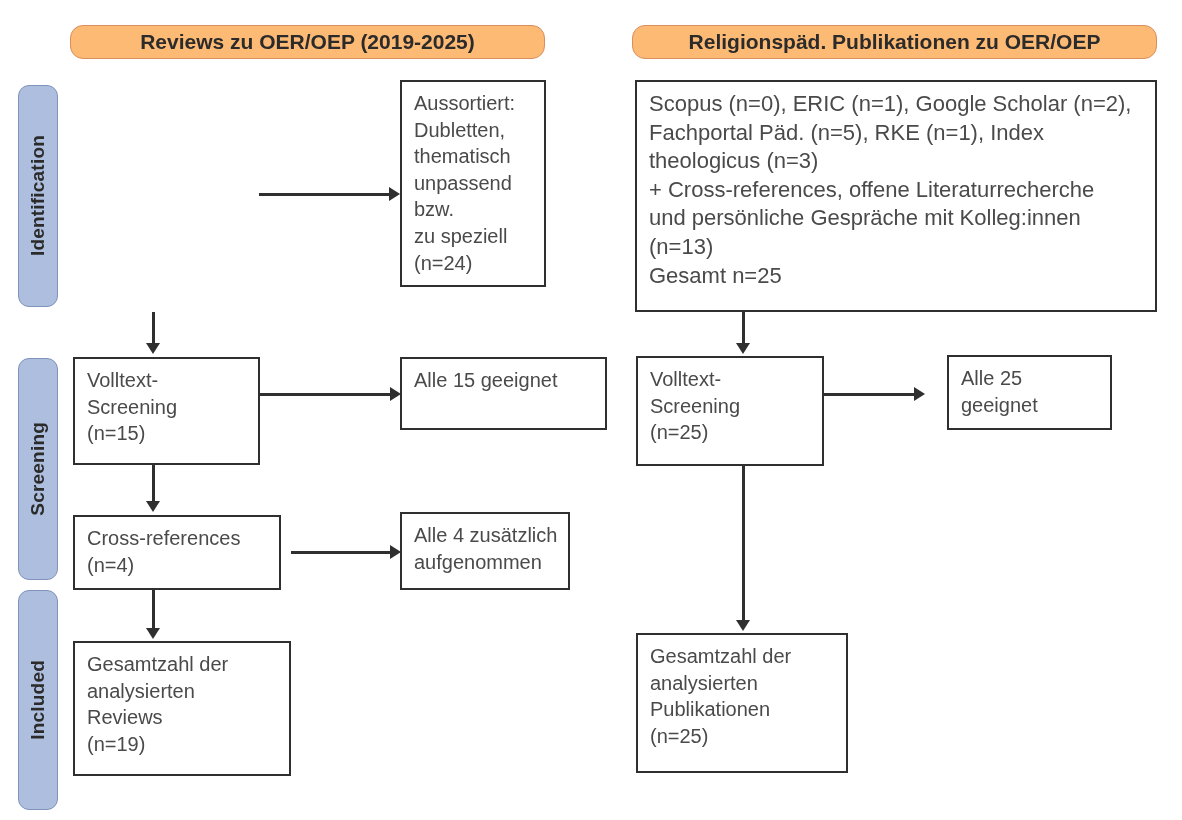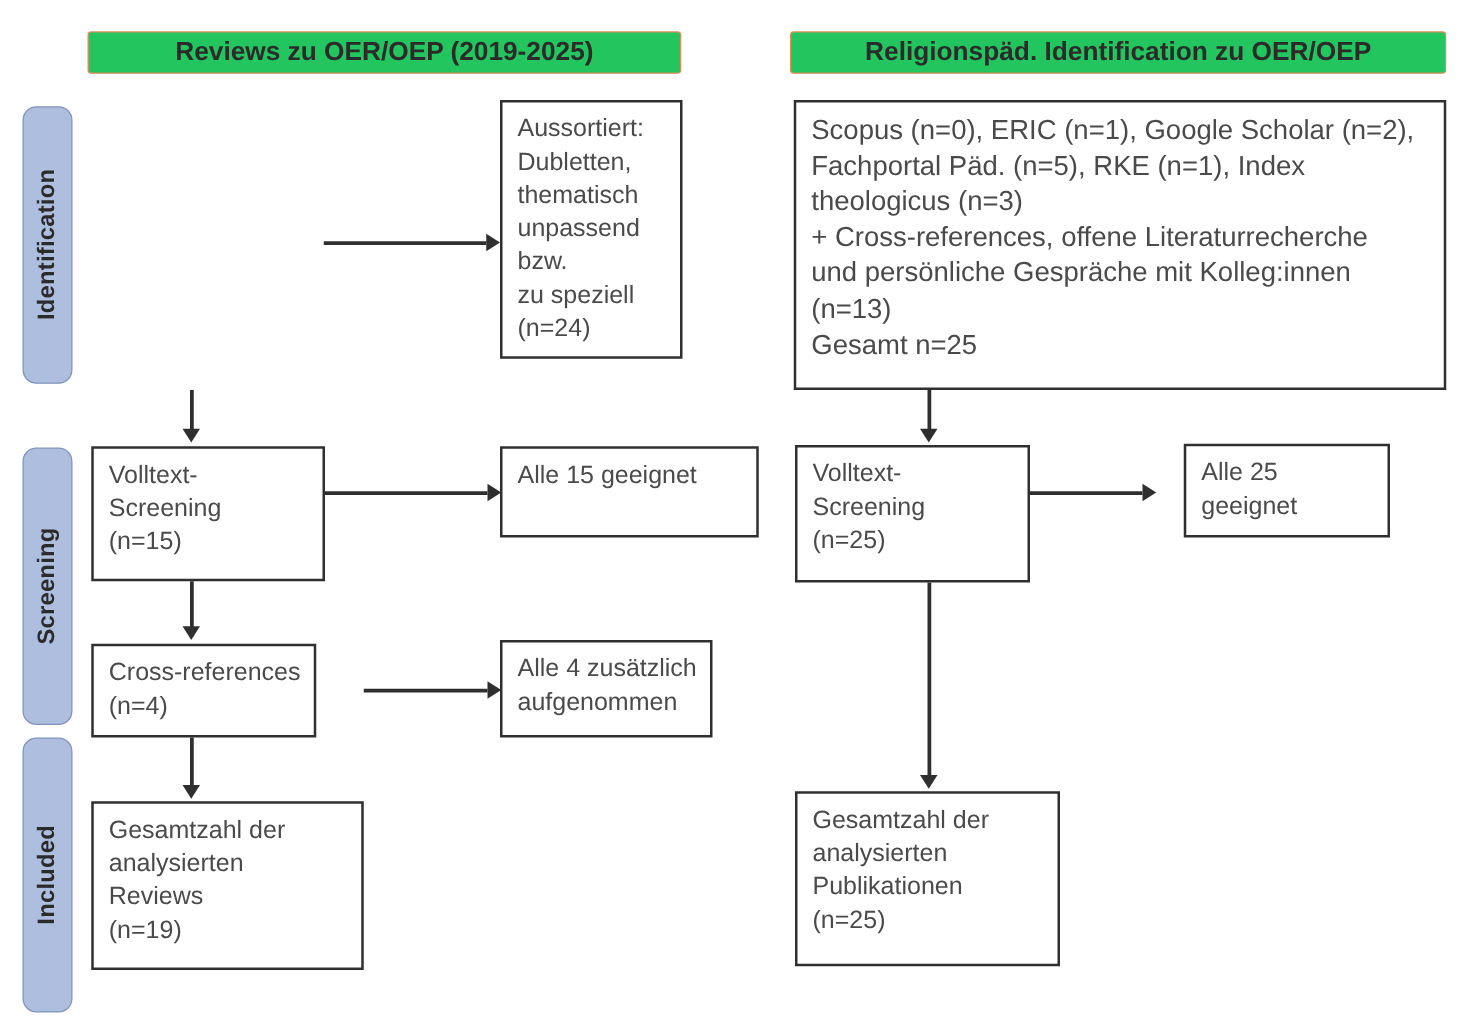--- a/index.html
+++ b/index.html
@@ -35,23 +35,23 @@
     font-size: 19px;
     font-weight: bold;
     color: #2b2b2b;
     letter-spacing: 0.2px;
     white-space: nowrap;
   }
 
   
   .col-header {
     position: absolute;
-    background: #22c55e;
+    background: #fdba74;
     border: 1px solid #d98e5c;
-    border-radius: 3px;
+    border-radius: 13px;
     box-sizing: border-box;
     display: flex;
     align-items: center;
     justify-content: center;
     color: #2b2b2b;
     font-size: 21px;
     font-weight: bold;
     white-space: nowrap;
   }
 
@@ -111,21 +111,21 @@
 
   <div class="stage-bar" style="left:18px; top:590px; width:40px; height:220px;">
     <span class="stage-label">Included</span>
   </div>
 
   <div class="col-header" style="left:70px; top:25px; width:475px; height:34px;">
     <span>Reviews zu OER/OEP (2019-2025)</span>
   </div>
 
   <div class="col-header" style="left:632px; top:25px; width:525px; height:34px;">
-    <span>Religionspäd. Identification zu OER/OEP</span>
+    <span>Religionspäd. Publikationen zu OER/OEP</span>
   </div>
 
 
   <div class="flow-box" style="left:400px; top:80px; width:146px; height:207px;">Aussortiert:
 Dubletten,
 thematisch
 unpassend bzw.
 zu speziell
 (n=24)</div>
 
@@ -140,21 +140,21 @@
 (n=15)</div>
 
   <div class="flow-box" style="left:400px; top:357px; width:207px; height:73px;">Alle 15 geeignet</div>
 
   <div class="conn h" style="left:260px; top:393px; width:130px;"></div>
   <div class="arrowhead right" style="left:390px; top:387px;"></div>
 
   <div class="conn v" style="left:152px; top:465px; width:3px; height:38px;"></div>
   <div class="arrowhead down" style="left:146px; top:501px;"></div>
 
-  <div class="flow-box" style="left:73px; top:515px; width:180px; height:75px;padding-left:12px;">Cross-references
+  <div class="flow-box" style="left:73px; top:515px; width:208px; height:75px;padding-left:12px;">Cross-references
 (n=4)</div>
 
   <div class="flow-box" style="left:400px; top:512px; width:170px; height:78px;">Alle 4 zusätzlich
 aufgenommen</div>
 
   <div class="conn h" style="left:291px; top:551px; width:99px;"></div>
   <div class="arrowhead right" style="left:390px; top:545px;"></div>
 
   <div class="conn v" style="left:152px; top:590px; width:3px; height:40px;"></div>
   <div class="arrowhead down" style="left:146px; top:628px;"></div>

